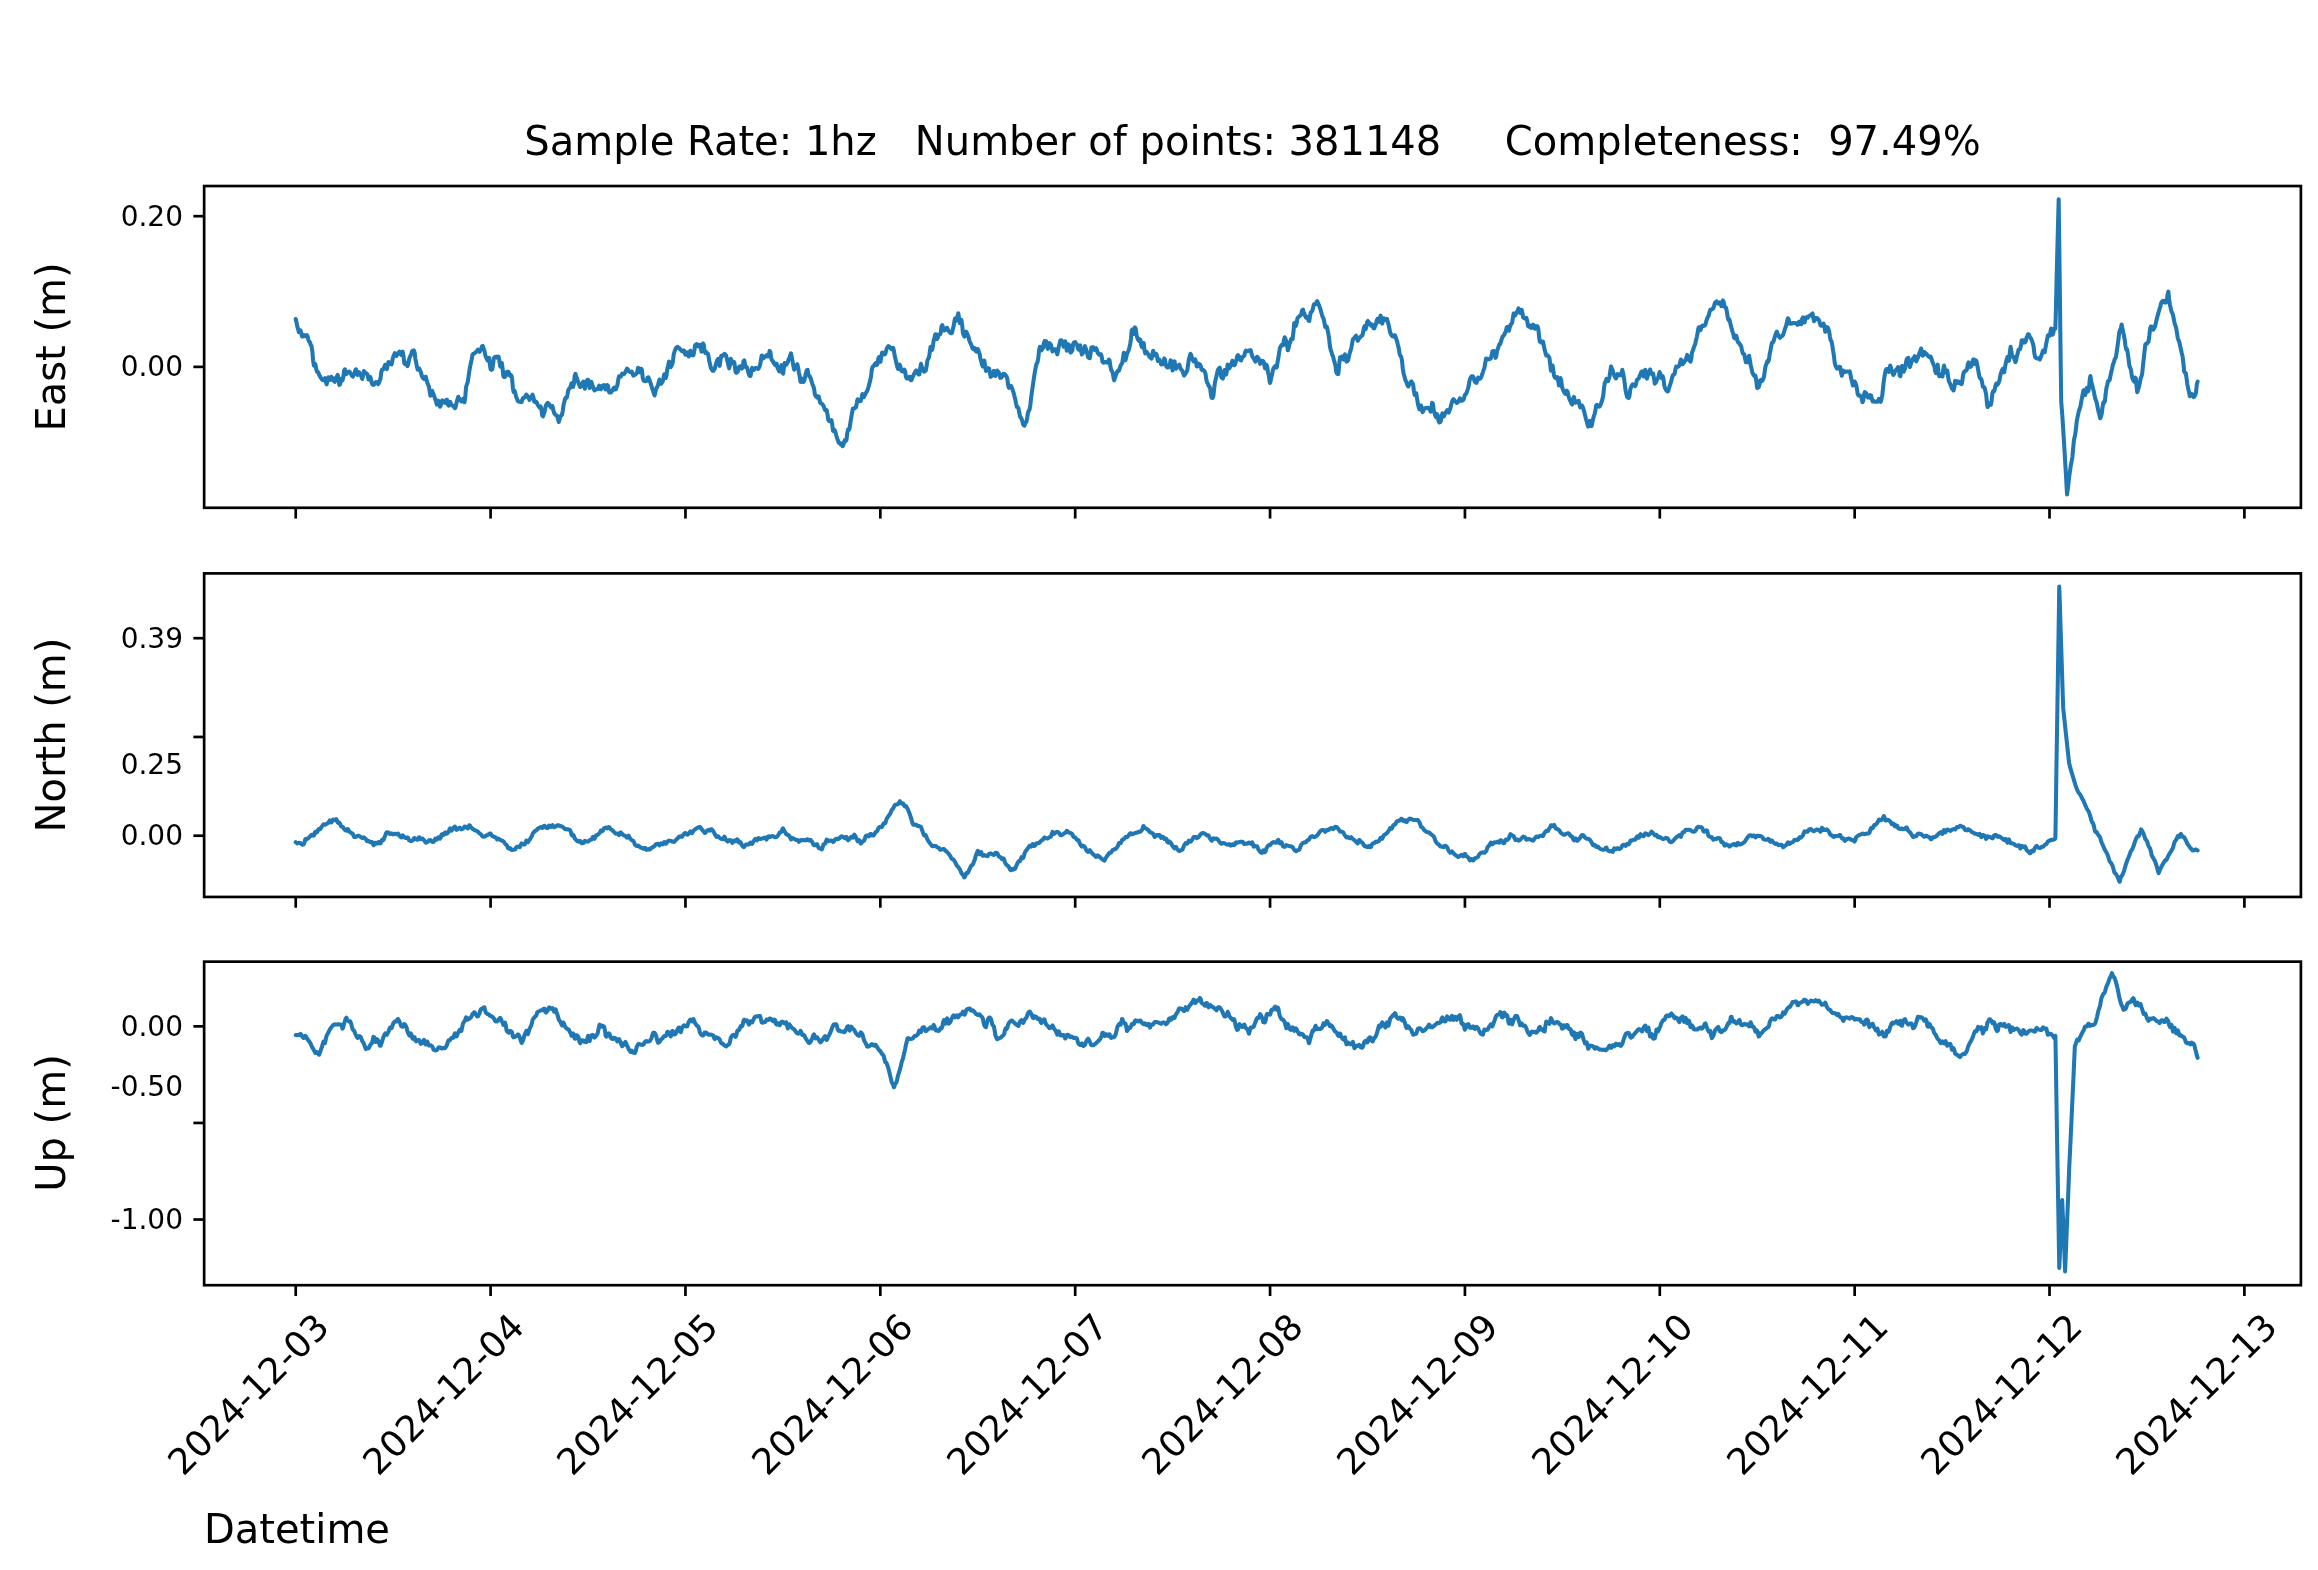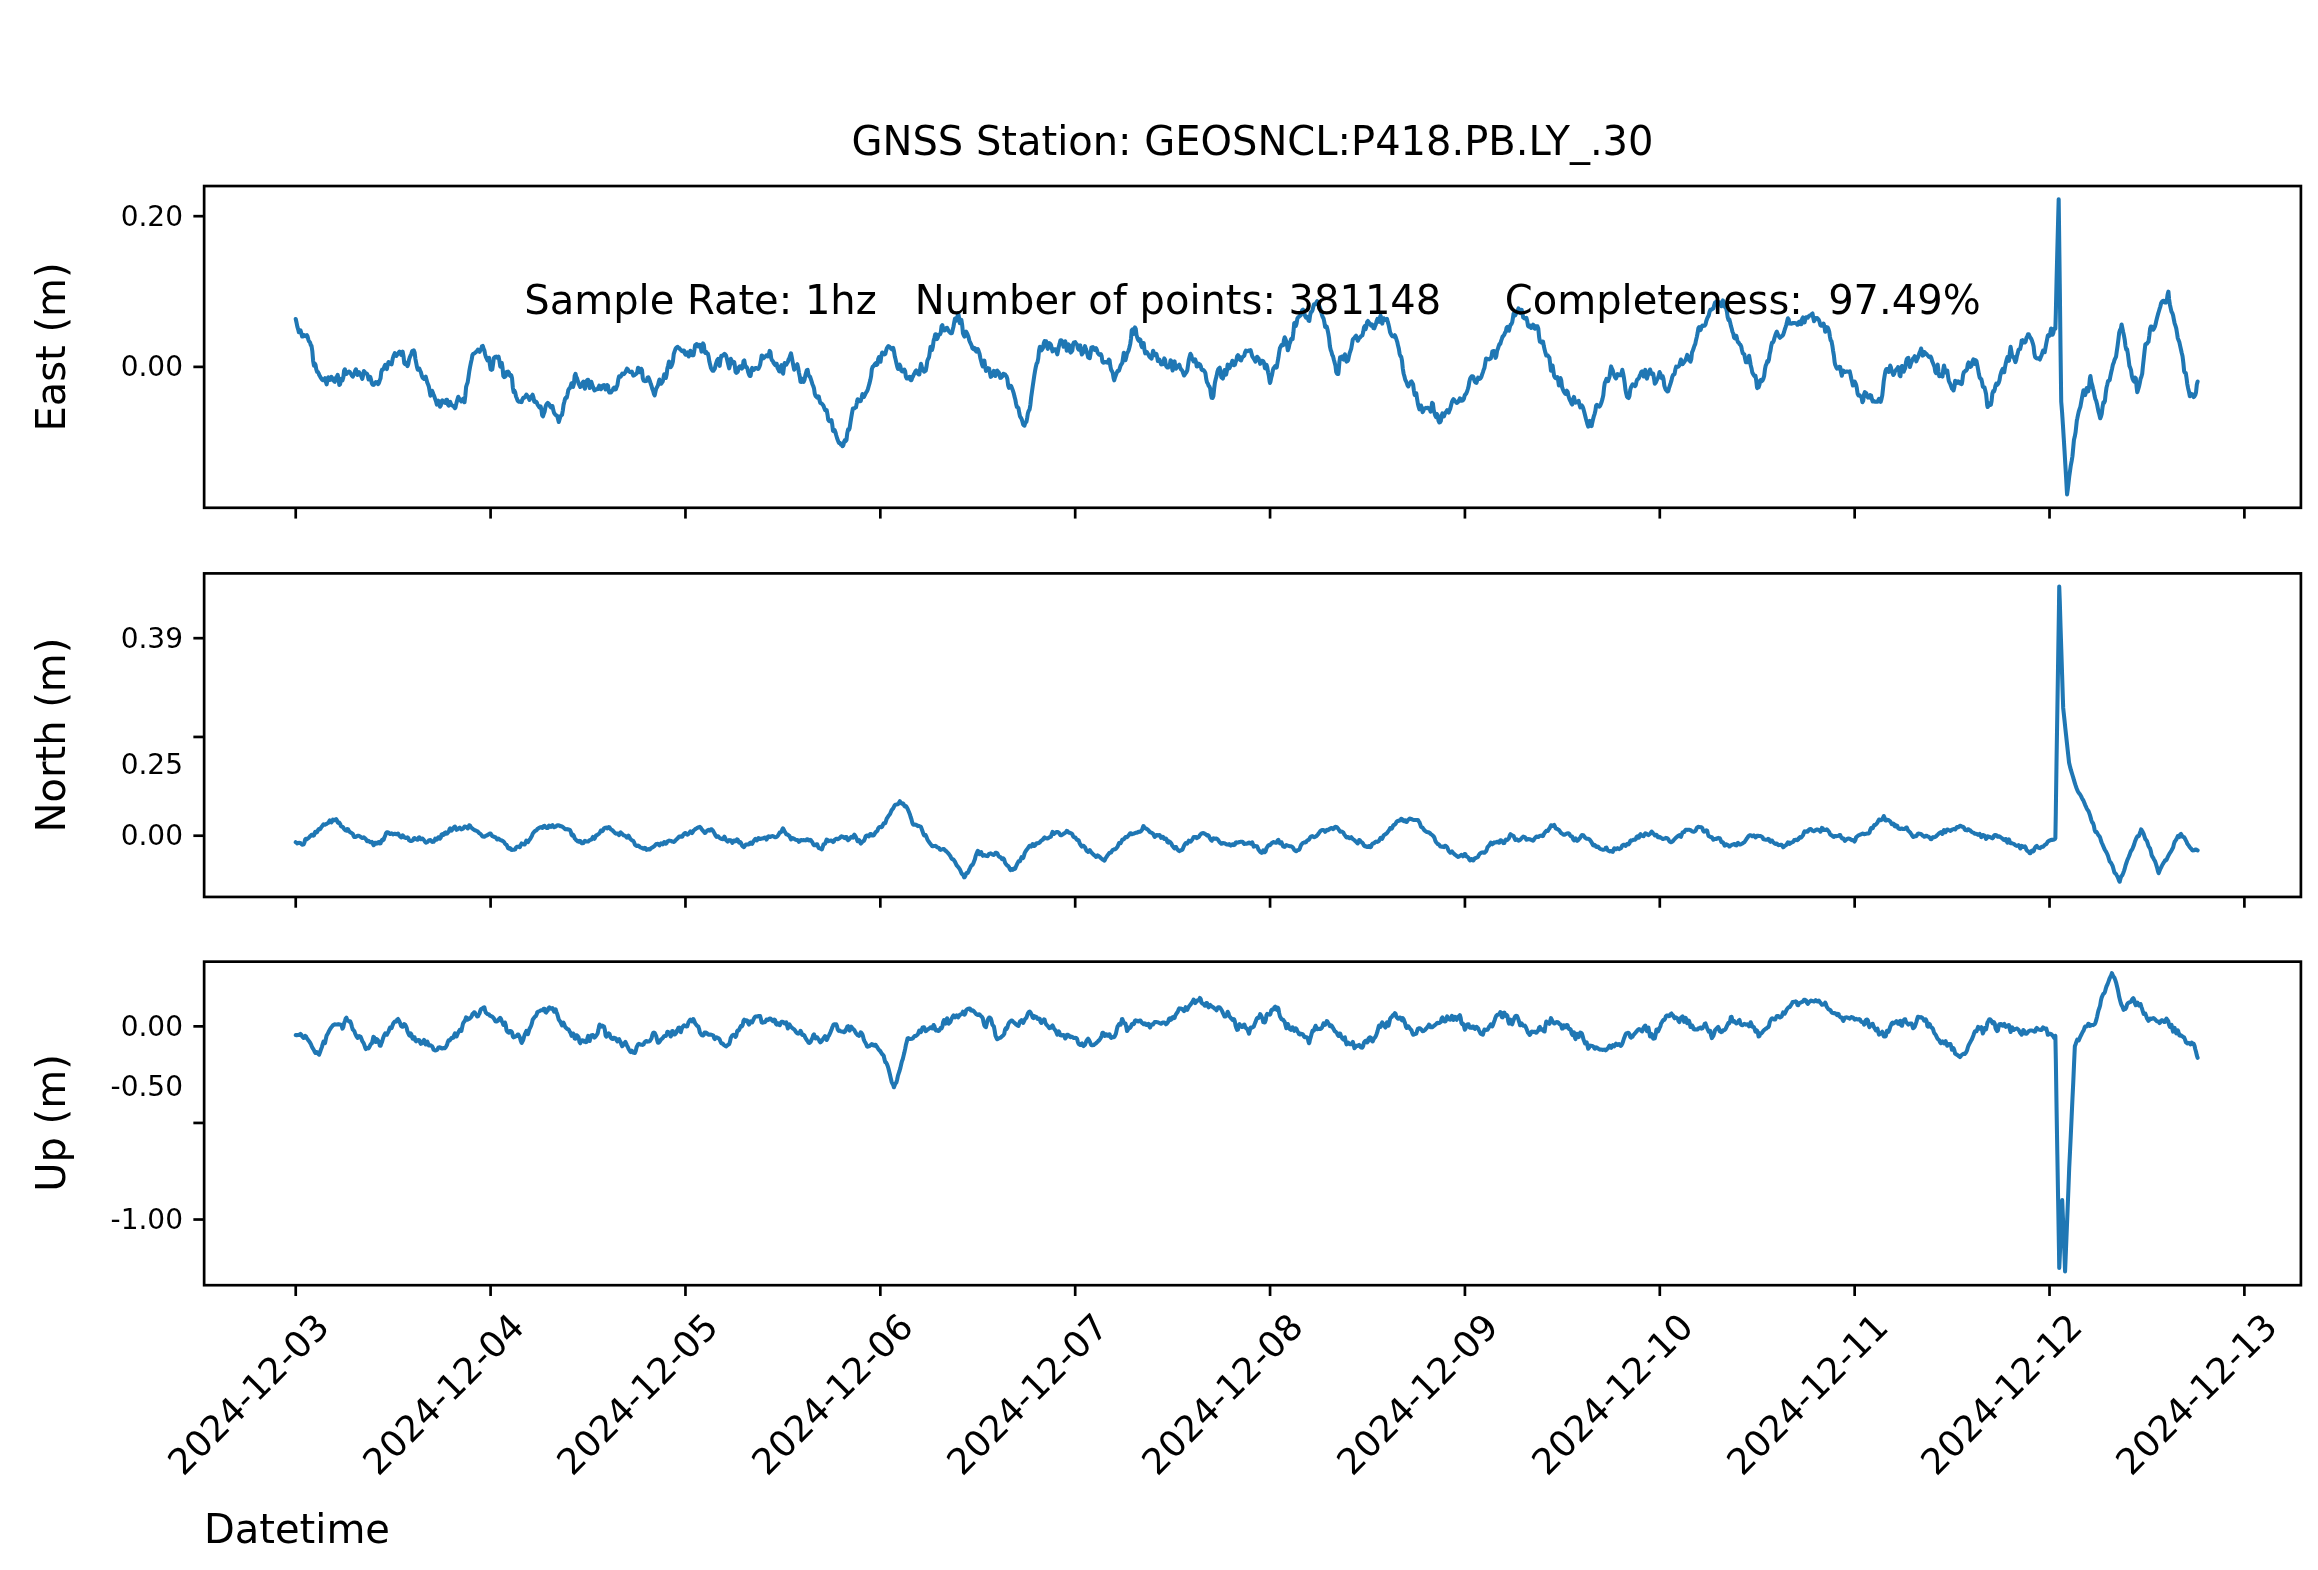--- a/index.html
+++ b/index.html
@@ -92,21 +92,20 @@
       <line x1="1846.6570631970262" y1="1430" x2="1846.6570631970262" y2="1442" stroke="#000000" stroke-width="3"></line>
       <line x1="2063.478624535316" y1="1430" x2="2063.478624535316" y2="1442" stroke="#000000" stroke-width="3"></line>
       <line x1="2280.300185873606" y1="1430" x2="2280.300185873606" y2="1442" stroke="#000000" stroke-width="3"></line>
       <line x1="2497.121747211896" y1="1430" x2="2497.121747211896" y2="1442" stroke="#000000" stroke-width="3"></line>
       <line x1="215" y1="1142" x2="227" y2="1142" stroke="#000000" stroke-width="3"></line>
       <line x1="215" y1="1249.4626865671642" x2="227" y2="1249.4626865671642" stroke="#000000" stroke-width="3"></line>
       <line x1="215" y1="1356.9253731343283" x2="227" y2="1356.9253731343283" stroke="#000000" stroke-width="3"></line>
     </svg>
 
   <div class="title">
-    <div>GNSS Station: GEOSNCL:P418.PB.LY_.30</div>
     <div>Sample Rate: 1hz   Number of points: 381148     Completeness:  97.49%</div>
   </div>
 
   <div class="ylabel" id="ylabel-0">East (m)</div>
   <div class="ylabel" id="ylabel-1">North (m)</div>
   <div class="ylabel" id="ylabel-2">Up (m)</div>
 
   <div class="xlabel">Datetime</div>
 
   <div id="tick-labels">

